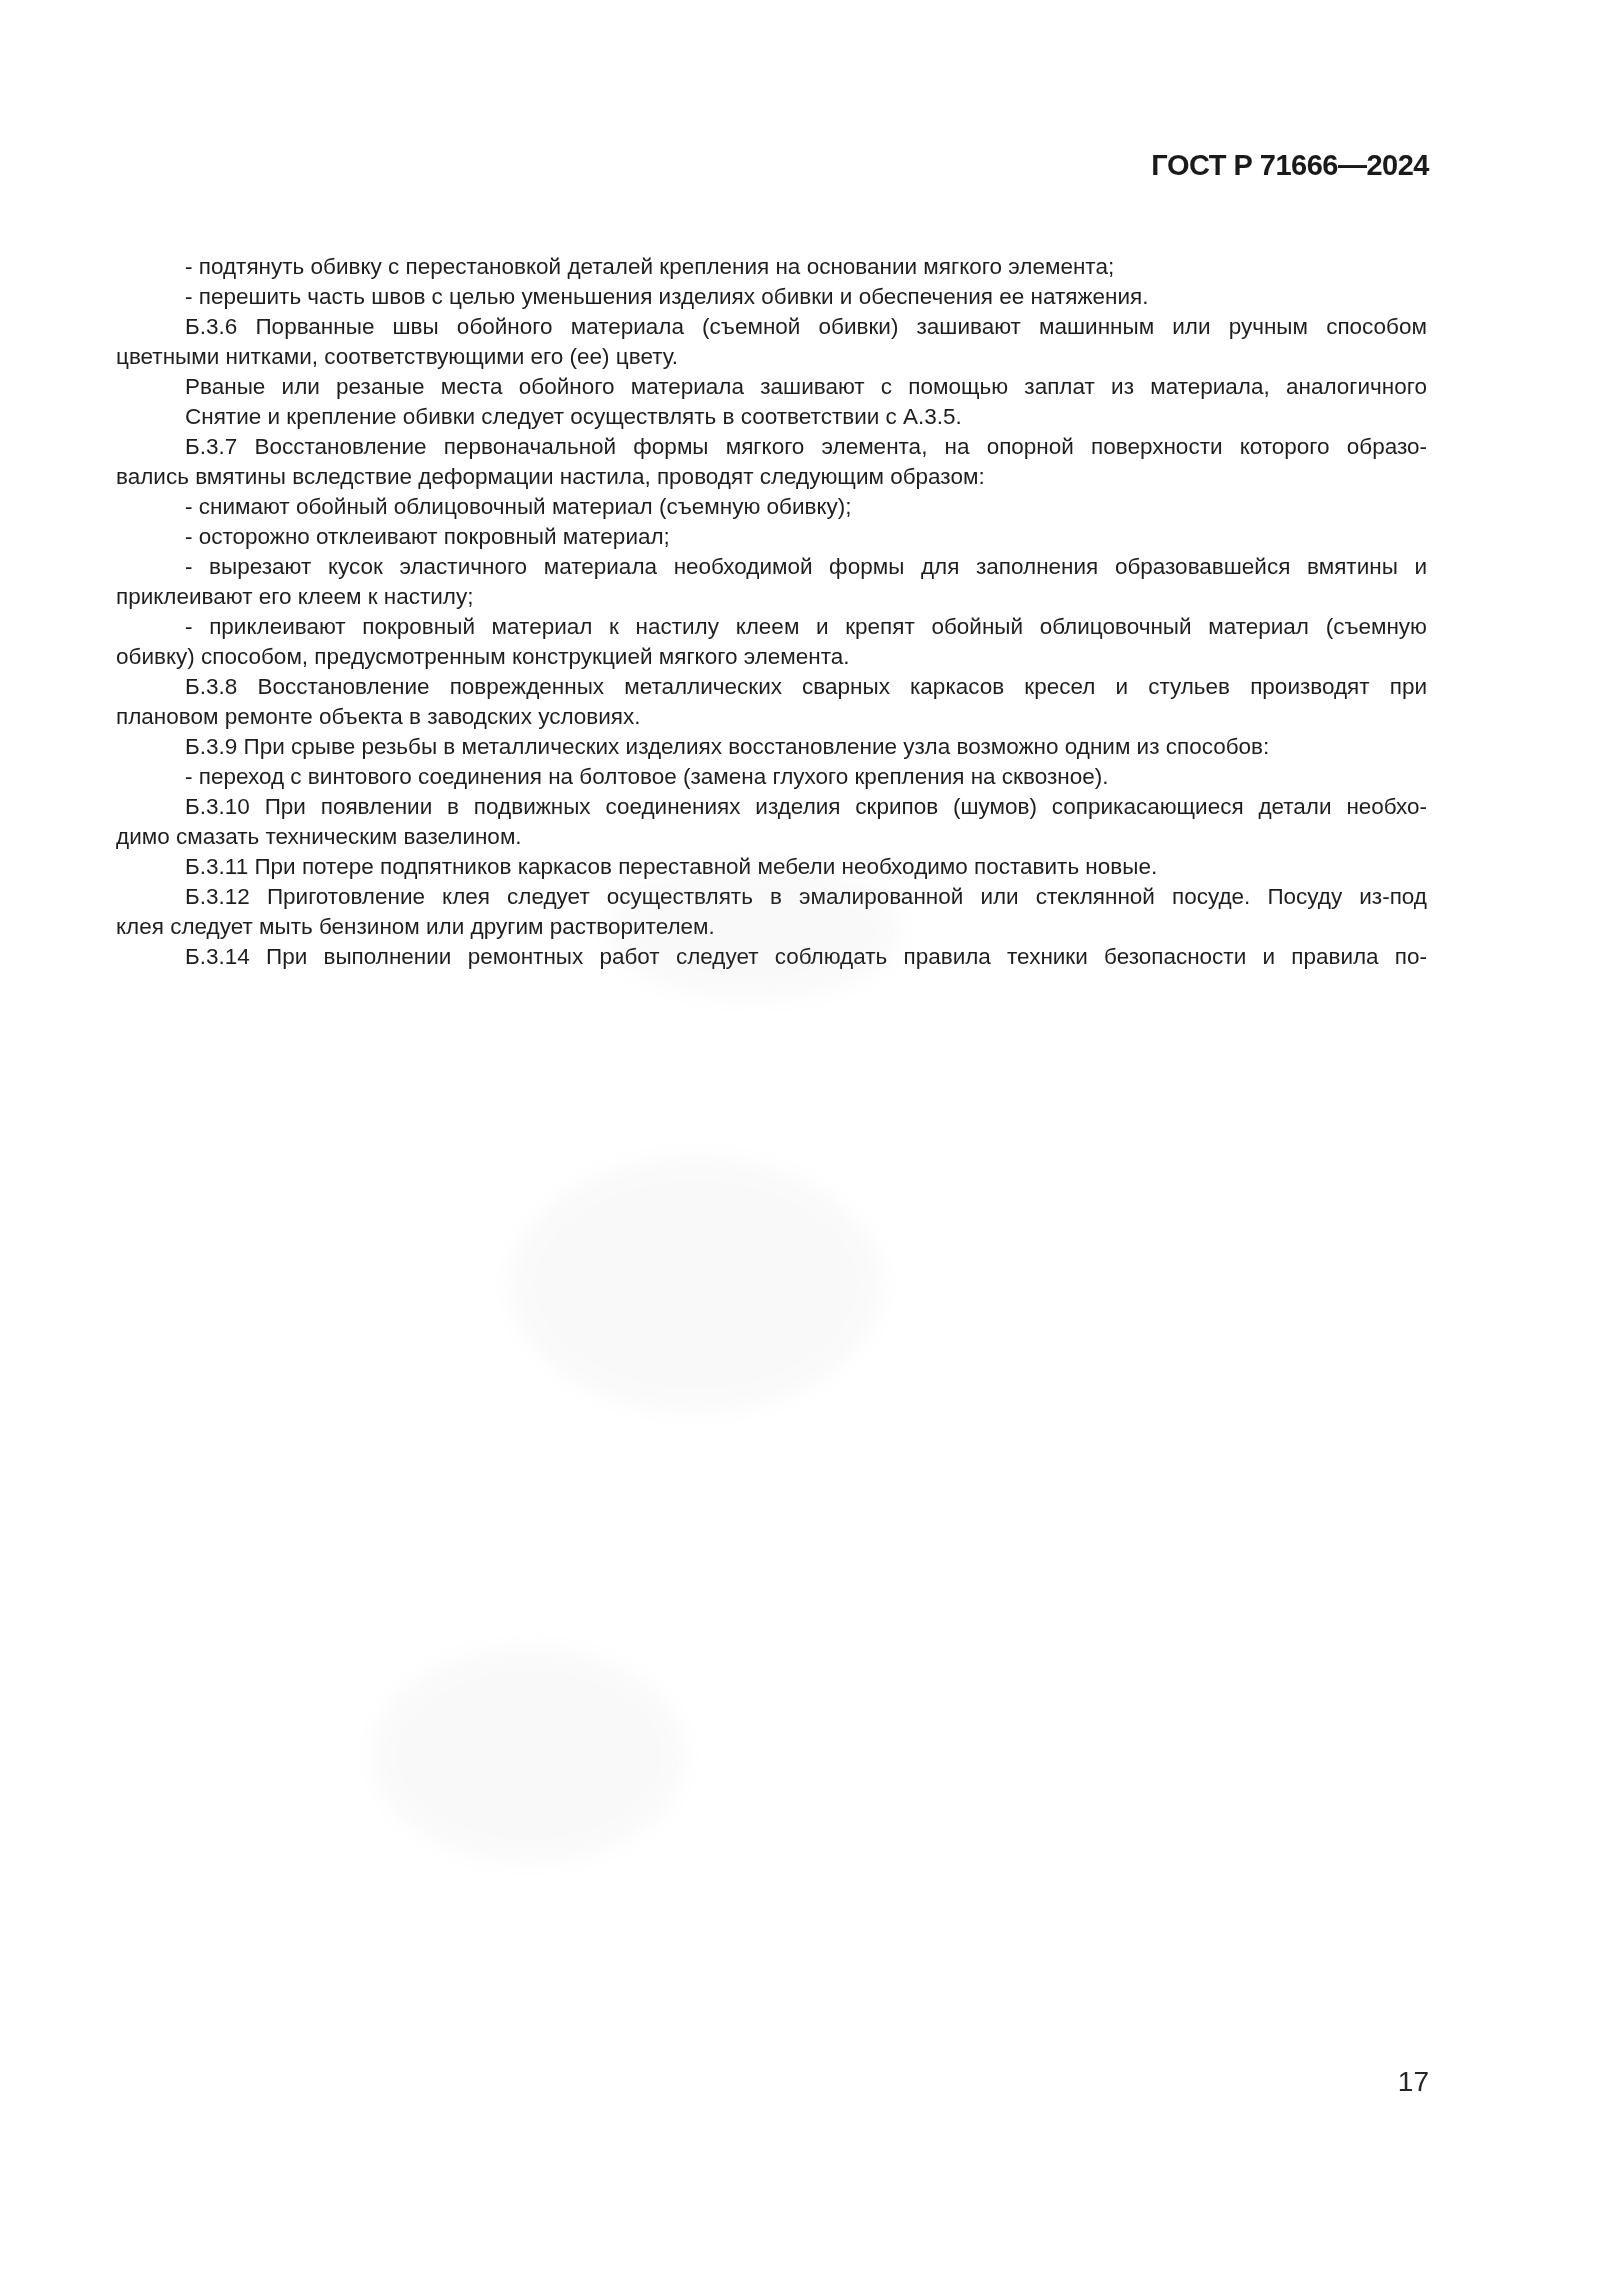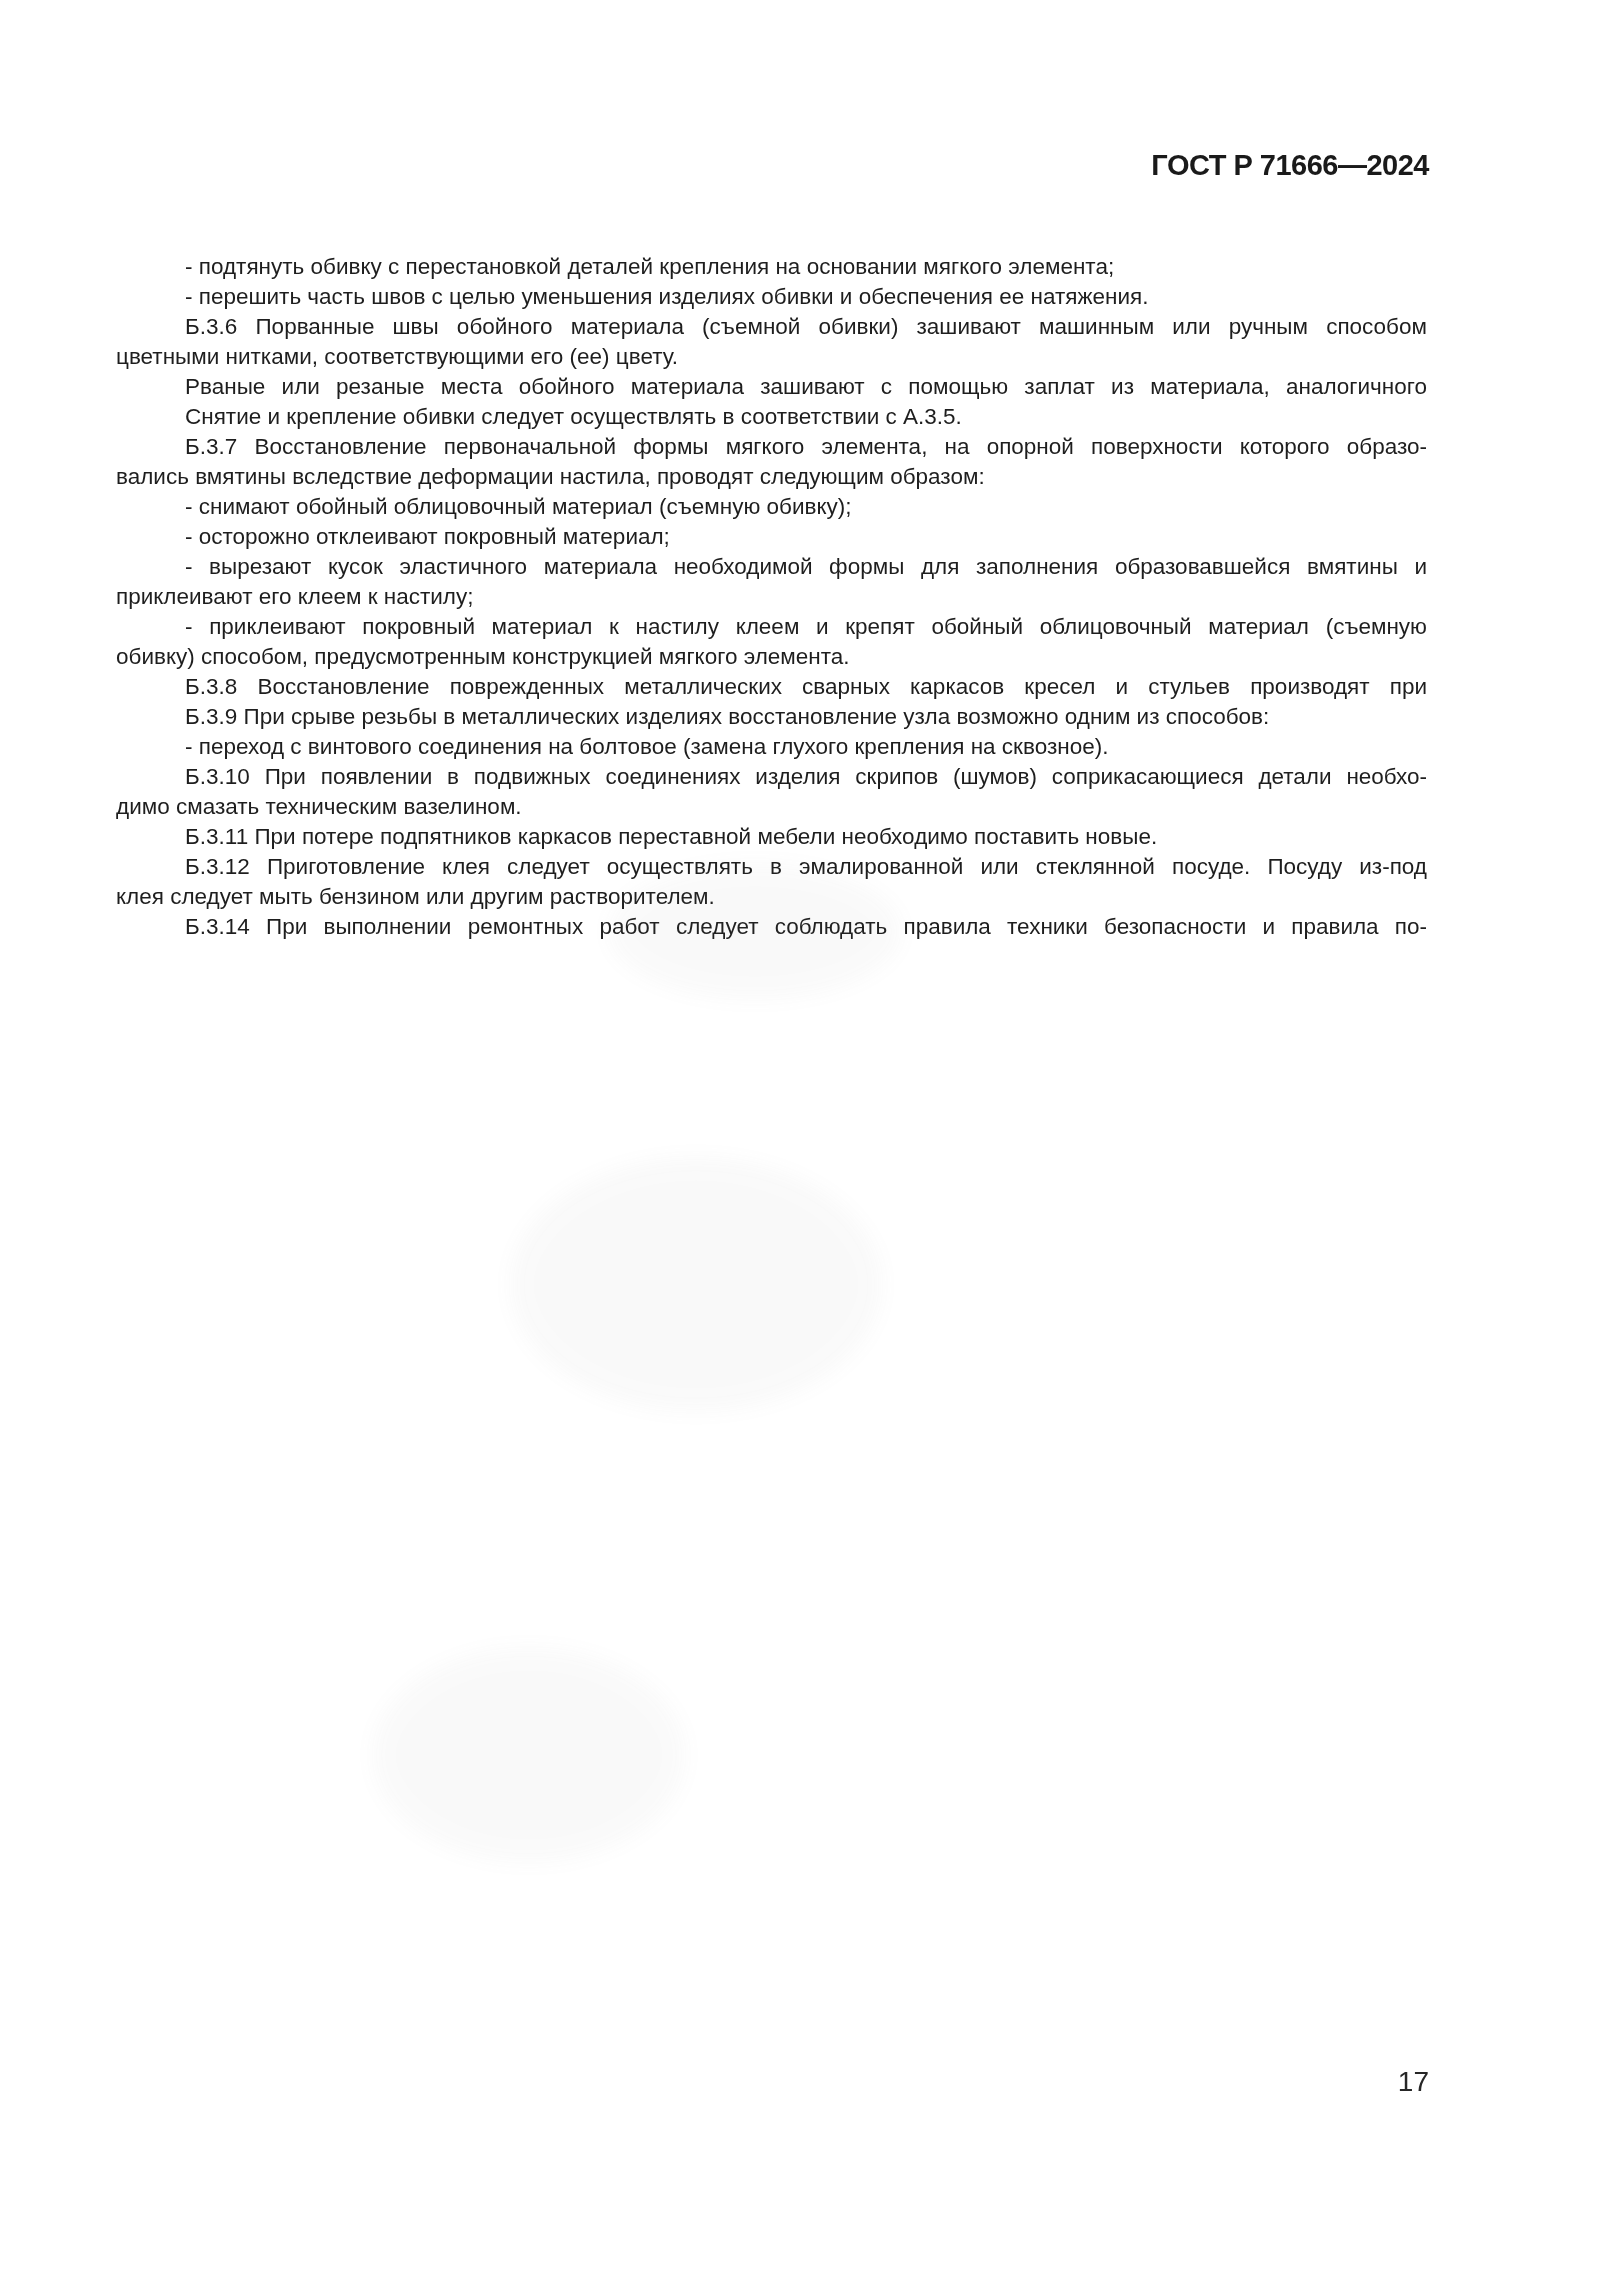--- a/index.html
+++ b/index.html
@@ -81,20 +81,21 @@
       <div class="line first">Снятие и крепление обивки следует осуществлять в соответствии с А.3.5.</div>
       <div class="line first just">Б.3.7 Восстановление первоначальной формы мягкого элемента, на опорной поверхности которого образо-</div>
       <div class="line">вались вмятины вследствие деформации настила, проводят следующим образом:</div>
       <div class="line first">- снимают обойный облицовочный материал (съемную обивку);</div>
       <div class="line first">- осторожно отклеивают покровный материал;</div>
       <div class="line first just">- вырезают кусок эластичного материала необходимой формы для заполнения образовавшейся вмятины и</div>
       <div class="line">приклеивают его клеем к настилу;</div>
       <div class="line first just">- приклеивают покровный материал к настилу клеем и крепят обойный облицовочный материал (съемную</div>
       <div class="line">обивку) способом, предусмотренным конструкцией мягкого элемента.</div>
       <div class="line first just">Б.3.8 Восстановление поврежденных металлических сварных каркасов кресел и стульев производят при</div>
+      <div class="line">плановом ремонте объекта в заводских условиях.</div>
       <div class="line first">Б.3.9 При срыве резьбы в металлических изделиях восстановление узла возможно одним из способов:</div>
       <div class="line first">- переход с винтового соединения на болтовое (замена глухого крепления на сквозное).</div>
       <div class="line first just">Б.3.10 При появлении в подвижных соединениях изделия скрипов (шумов) соприкасающиеся детали необхо-</div>
       <div class="line">димо смазать техническим вазелином.</div>
       <div class="line first">Б.3.11 При потере подпятников каркасов переставной мебели необходимо поставить новые.</div>
       <div class="line first just">Б.3.12 Приготовление клея следует осуществлять в эмалированной или стеклянной посуде. Посуду из-под</div>
       <div class="line">клея следует мыть бензином или другим растворителем.</div>
       <div class="line first just">Б.3.14 При выполнении ремонтных работ следует соблюдать правила техники безопасности и правила по-</div>
     </div>
 

